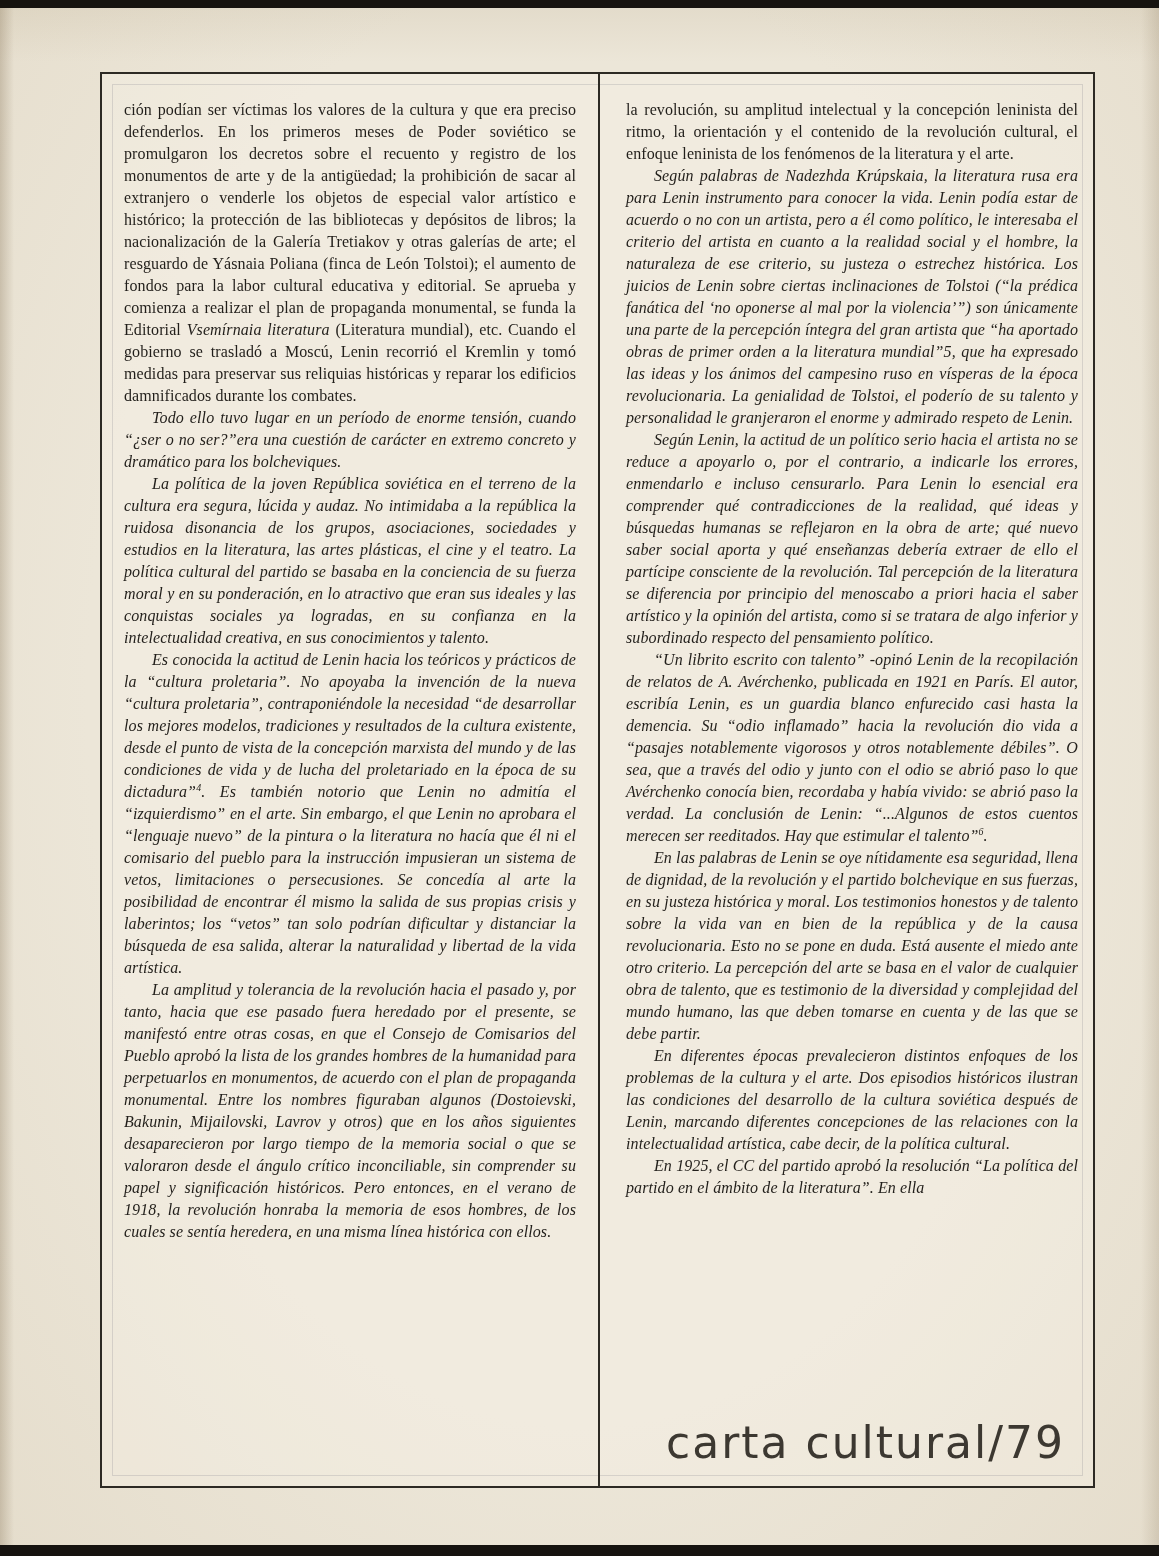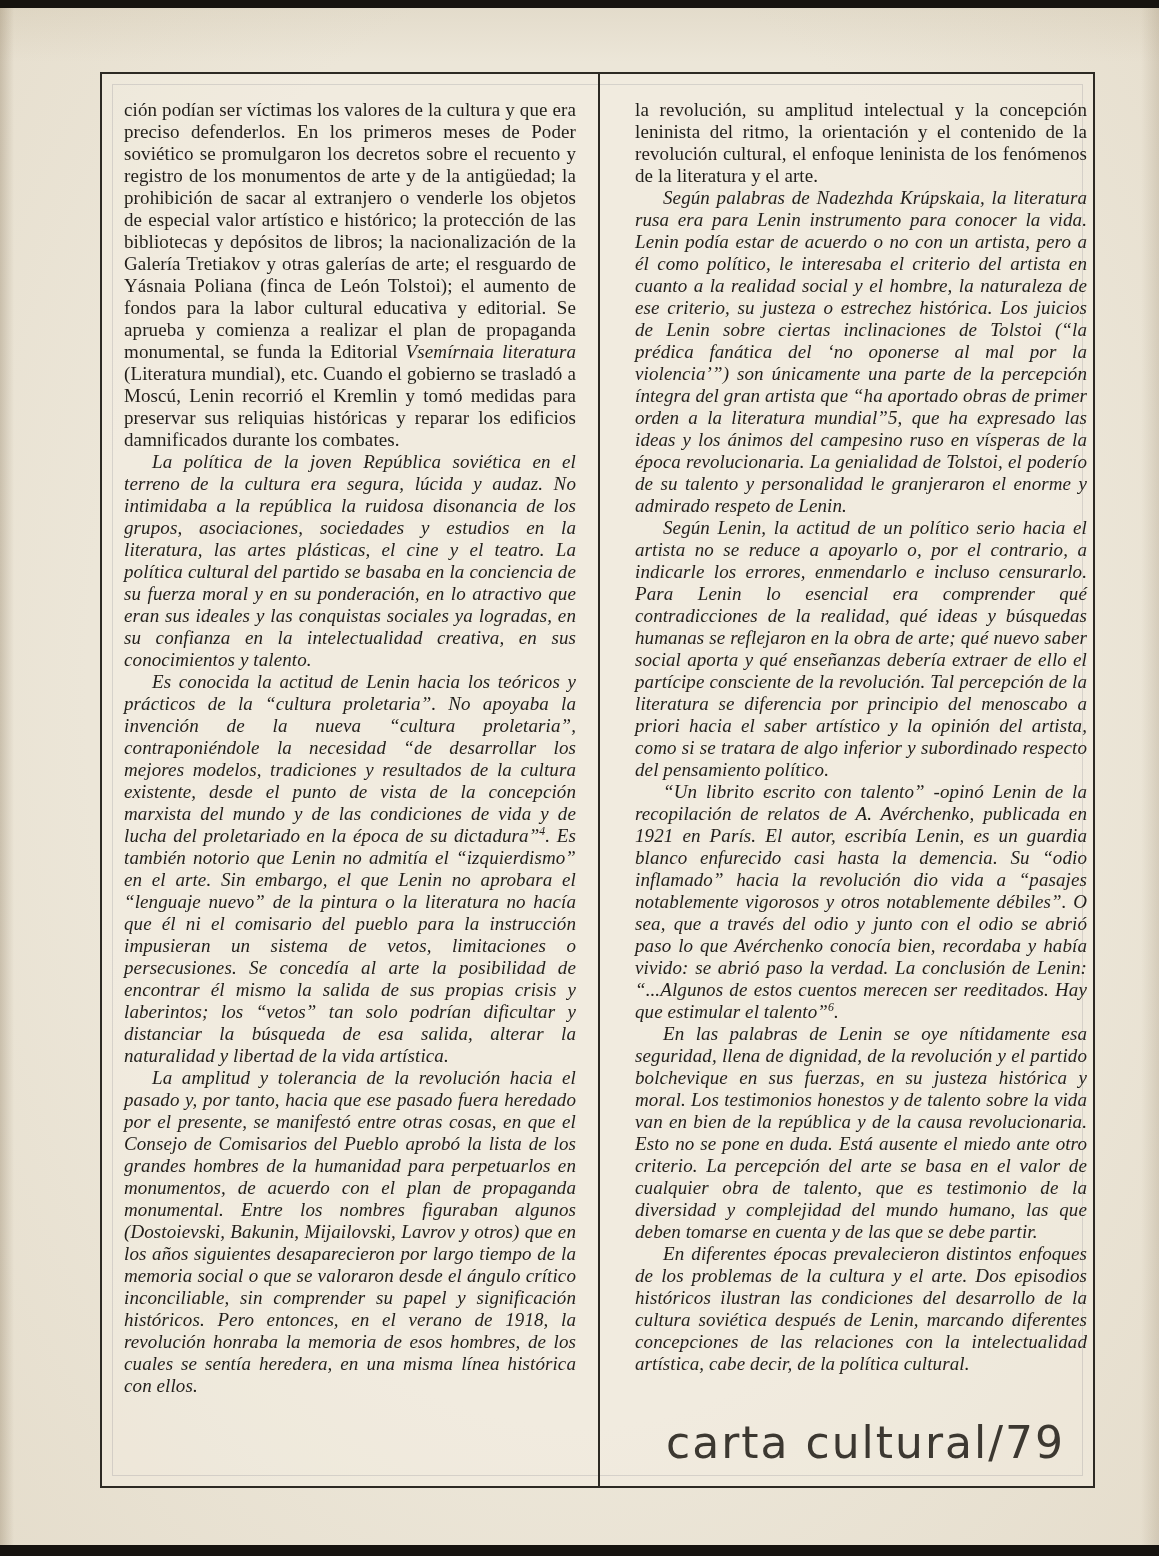--- a/index.html
+++ b/index.html
@@ -35,26 +35,26 @@
     position: absolute; inset: 10px;
     border: 1px solid rgba(110,110,125,0.20);
     pointer-events: none;
   }
   .column-divider {
     position: absolute; top: 0; bottom: 0; left: 496px; width: 2px;
     background: #2d2a24;
   }
   .col {
     position: absolute; top: 25px; width: 452px;
-    font-size: 19px; line-height: 22px;
+    font-size: 16px; line-height: 22px;
     text-align: justify;
     letter-spacing: 0.1px;
   }
   .col-left  { left: 22px; }
-  .col-right { left: 524px; margin-left: 9px; }
+  .col-right { left: 524px; }
   .col p { margin: 0; }
   .col p.indent { text-indent: 28px; font-style: italic; }
   .italic { font-style: italic; }
   .sup { vertical-align: super; font-size: 0.62em; line-height: 0; }
   .publication-footer {
     position: absolute; right: 28px; bottom: 18px;
     font-family: "DejaVu Sans", sans-serif;
     font-weight: 400;
     font-size: 44px;
     letter-spacing: 2px;
@@ -68,28 +68,30 @@
 
 <div class="scan-strip-top"></div>
 <div class="scan-strip-bottom"></div>
 
 <div class="frame">
   <div class="frame-inner"></div>
   <div class="column-divider"></div>
 
   <div class="col col-left">
       <p class=""><span>ción podían ser víctimas los valores de la cultura y que era preciso defenderlos. En los primeros meses de Poder soviético se promulgaron los decretos sobre el recuento y registro de los monumentos de arte y de la antigüedad; la prohibición de sacar al extranjero o venderle los objetos de especial valor artístico e histórico; la protección de las bibliotecas y depósitos de libros; la nacionalización de la Galería Tretiakov y otras galerías de arte; el resguardo de Yásnaia Poliana (finca de León Tolstoi); el aumento de fondos para la labor cultural educativa y editorial. Se aprueba y comienza a realizar el plan de propaganda monumental, se funda la Editorial </span><span class="italic">Vsemírnaia literatura</span><span> (Literatura mundial), etc. Cuando el gobierno se trasladó a Moscú, Lenin recorrió el Kremlin y tomó medidas para preservar sus reliquias históricas y reparar los edificios damnificados durante los combates.</span></p>
+      <p class="indent"><span>Todo ello tuvo lugar en un período de enorme tensión, cuando “¿ser o no ser?”era una cuestión de carácter en extremo concreto y dramático para los bolcheviques.</span></p>
       <p class="indent"><span>La política de la joven República soviética en el terreno de la cultura era segura, lúcida y audaz. No intimidaba a la república la ruidosa disonancia de los grupos, asociaciones, sociedades y estudios en la literatura, las artes plásticas, el cine y el teatro. La política cultural del partido se basaba en la conciencia de su fuerza moral y en su ponderación, en lo atractivo que eran sus ideales y las conquistas sociales ya logradas, en su confianza en la intelectualidad creativa, en sus conocimientos y talento.</span></p>
       <p class="indent"><span>Es conocida la actitud de Lenin hacia los teóricos y prácticos de la “cultura proletaria”. No apoyaba la invención de la nueva “cultura proletaria”, contraponiéndole la necesidad “de desarrollar los mejores modelos, tradiciones y resultados de la cultura existente, desde el punto de vista de la concepción marxista del mundo y de las condiciones de vida y de lucha del proletariado en la época de su dictadura”</span><span class="sup">4</span><span>. Es también notorio que Lenin no admitía el “izquierdismo” en el arte. Sin embargo, el que Lenin no aprobara el “lenguaje nuevo” de la pintura o la literatura no hacía que él ni el comisario del pueblo para la instrucción impusieran un sistema de vetos, limitaciones o persecusiones. Se concedía al arte la posibilidad de encontrar él mismo la salida de sus propias crisis y laberintos; los “vetos” tan solo podrían dificultar y distanciar la búsqueda de esa salida, alterar la naturalidad y libertad de la vida artística.</span></p>
       <p class="indent"><span>La amplitud y tolerancia de la revolución hacia el pasado y, por tanto, hacia que ese pasado fuera heredado por el presente, se manifestó entre otras cosas, en que el Consejo de Comisarios del Pueblo aprobó la lista de los grandes hombres de la humanidad para perpetuarlos en monumentos, de acuerdo con el plan de propaganda monumental. Entre los nombres figuraban algunos (Dostoievski, Bakunin, Mijailovski, Lavrov y otros) que en los años siguientes desaparecieron por largo tiempo de la memoria social o que se valoraron desde el ángulo crítico inconciliable, sin comprender su papel y significación históricos. Pero entonces, en el verano de 1918, la revolución honraba la memoria de esos hombres, de los cuales se sentía heredera, en una misma línea histórica con ellos.</span></p>
     </div>
 
   <div class="col col-right">
       <p class=""><span>la revolución, su amplitud intelectual y la concepción leninista del ritmo, la orientación y el contenido de la revolución cultural, el enfoque leninista de los fenómenos de la literatura y el arte.</span></p>
       <p class="indent"><span>Según palabras de Nadezhda Krúpskaia, la literatura rusa era para Lenin instrumento para conocer la vida. Lenin podía estar de acuerdo o no con un artista, pero a él como político, le interesaba el criterio del artista en cuanto a la realidad social y el hombre, la naturaleza de ese criterio, su justeza o estrechez histórica. Los juicios de Lenin sobre ciertas inclinaciones de Tolstoi (“la prédica fanática del ‘no oponerse al mal por la violencia’”) son únicamente una parte de la percepción íntegra del gran artista que “ha aportado obras de primer orden a la literatura mundial”5, que ha expresado las ideas y los ánimos del campesino ruso en vísperas de la época revolucionaria. La genialidad de Tolstoi, el poderío de su talento y personalidad le granjeraron el enorme y admirado respeto de Lenin.</span></p>
       <p class="indent"><span>Según Lenin, la actitud de un político serio hacia el artista no se reduce a apoyarlo o, por el contrario, a indicarle los errores, enmendarlo e incluso censurarlo. Para Lenin lo esencial era comprender qué contradicciones de la realidad, qué ideas y búsquedas humanas se reflejaron en la obra de arte; qué nuevo saber social aporta y qué enseñanzas debería extraer de ello el partícipe consciente de la revolución. Tal percepción de la literatura se diferencia por principio del menoscabo a priori hacia el saber artístico y la opinión del artista, como si se tratara de algo inferior y subordinado respecto del pensamiento político.</span></p>
       <p class="indent"><span>“Un librito escrito con talento” -opinó Lenin de la recopilación de relatos de A. Avérchenko, publicada en 1921 en París. El autor, escribía Lenin, es un guardia blanco enfurecido casi hasta la demencia. Su “odio inflamado” hacia la revolución dio vida a “pasajes notablemente vigorosos y otros notablemente débiles”. O sea, que a través del odio y junto con el odio se abrió paso lo que Avérchenko conocía bien, recordaba y había vivido: se abrió paso la verdad. La conclusión de Lenin: “...Algunos de estos cuentos merecen ser reeditados. Hay que estimular el talento”</span><span class="sup">6</span><span>.</span></p>
       <p class="indent"><span>En las palabras de Lenin se oye nítidamente esa seguridad, llena de dignidad, de la revolución y el partido bolchevique en sus fuerzas, en su justeza histórica y moral. Los testimonios honestos y de talento sobre la vida van en bien de la república y de la causa revolucionaria. Esto no se pone en duda. Está ausente el miedo ante otro criterio. La percepción del arte se basa en el valor de cualquier obra de talento, que es testimonio de la diversidad y complejidad del mundo humano, las que deben tomarse en cuenta y de las que se debe partir.</span></p>
       <p class="indent"><span>En diferentes épocas prevalecieron distintos enfoques de los problemas de la cultura y el arte. Dos episodios históricos ilustran las condiciones del desarrollo de la cultura soviética después de Lenin, marcando diferentes concepciones de las relaciones con la intelectualidad artística, cabe decir, de la política cultural.</span></p>
+      <p class="indent"><span>En 1925, el CC del partido aprobó la resolución “La política del partido en el ámbito de la literatura”. En ella</span></p>
     </div>
 
   <div class="publication-footer">carta cultural/79</div>
 </div>
 
 </body></html>

